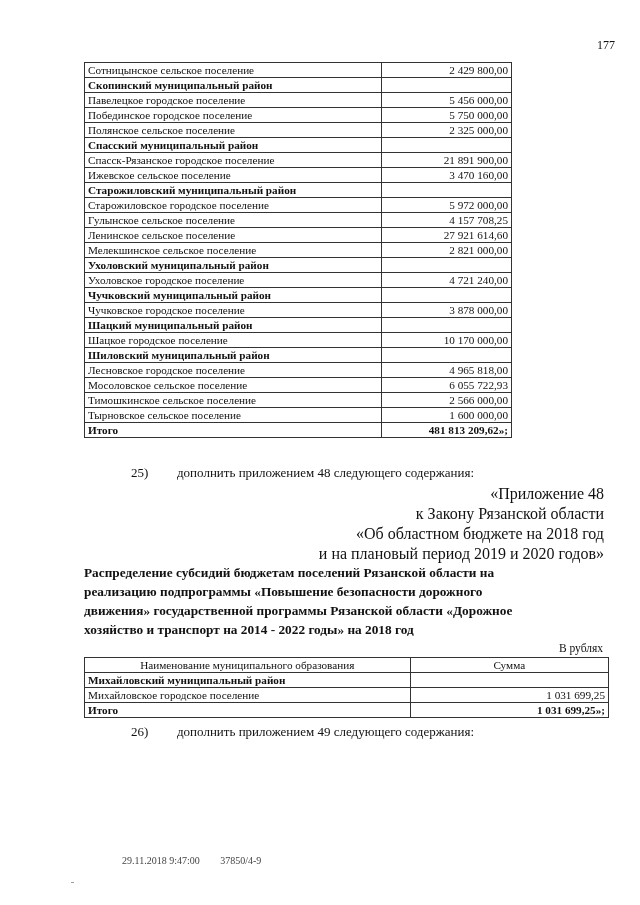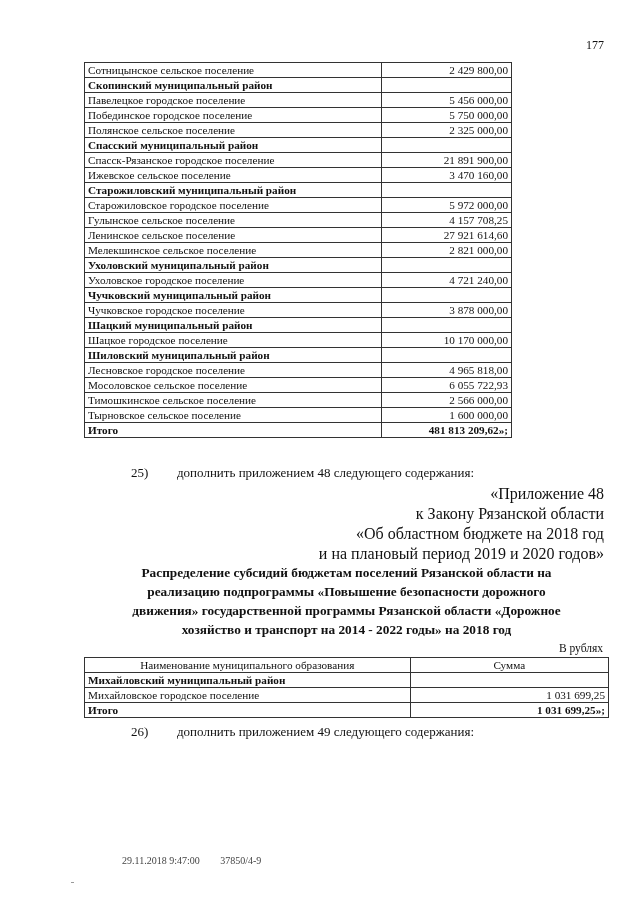--- a/index.html
+++ b/index.html
@@ -2,21 +2,21 @@
 <html><head>
 <meta charset="utf-8">
 <style>
   html, body { margin: 0; padding: 0; background: #ffffff; }
   body {
     width: 640px; height: 905px; position: relative; overflow: hidden;
     font-family: "Liberation Serif", "DejaVu Serif", serif;
     color: #111;
   }
   .page-number {
-    position: absolute; top: 38px; right: 36px;
+    position: absolute; top: 38px; right: 25px;
     font-size: 12px;
   }
   table.data {
     position: absolute;
     border-collapse: collapse;
     font-size: 11.2px;
     line-height: 13px;
   }
   table.data td {
     border: 1px solid #333;
@@ -38,21 +38,21 @@
     position: absolute; left: 131px;
     font-size: 13px;
   }
   .item-line .num { display: inline-block; width: 46px; }
   .appendix-ref {
     position: absolute; right: 36px; top: 484px;
     text-align: right; font-size: 16px; line-height: 20px;
   }
   .doc-title {
     position: absolute; left: 84px; width: 525px; top: 563px;
-    text-align: center; font-weight: bold; font-size: 13.3px; line-height: 19px;
+    text-align: left; font-weight: bold; font-size: 13.3px; line-height: 19px;
   }
   .units {
     position: absolute; right: 37px; top: 642px;
     font-size: 11.5px;
   }
   .footer {
     position: absolute; top: 855px; left: 122px;
     font-size: 10px; color: #444;
   }
   .footer span + span { margin-left: 18px; }

